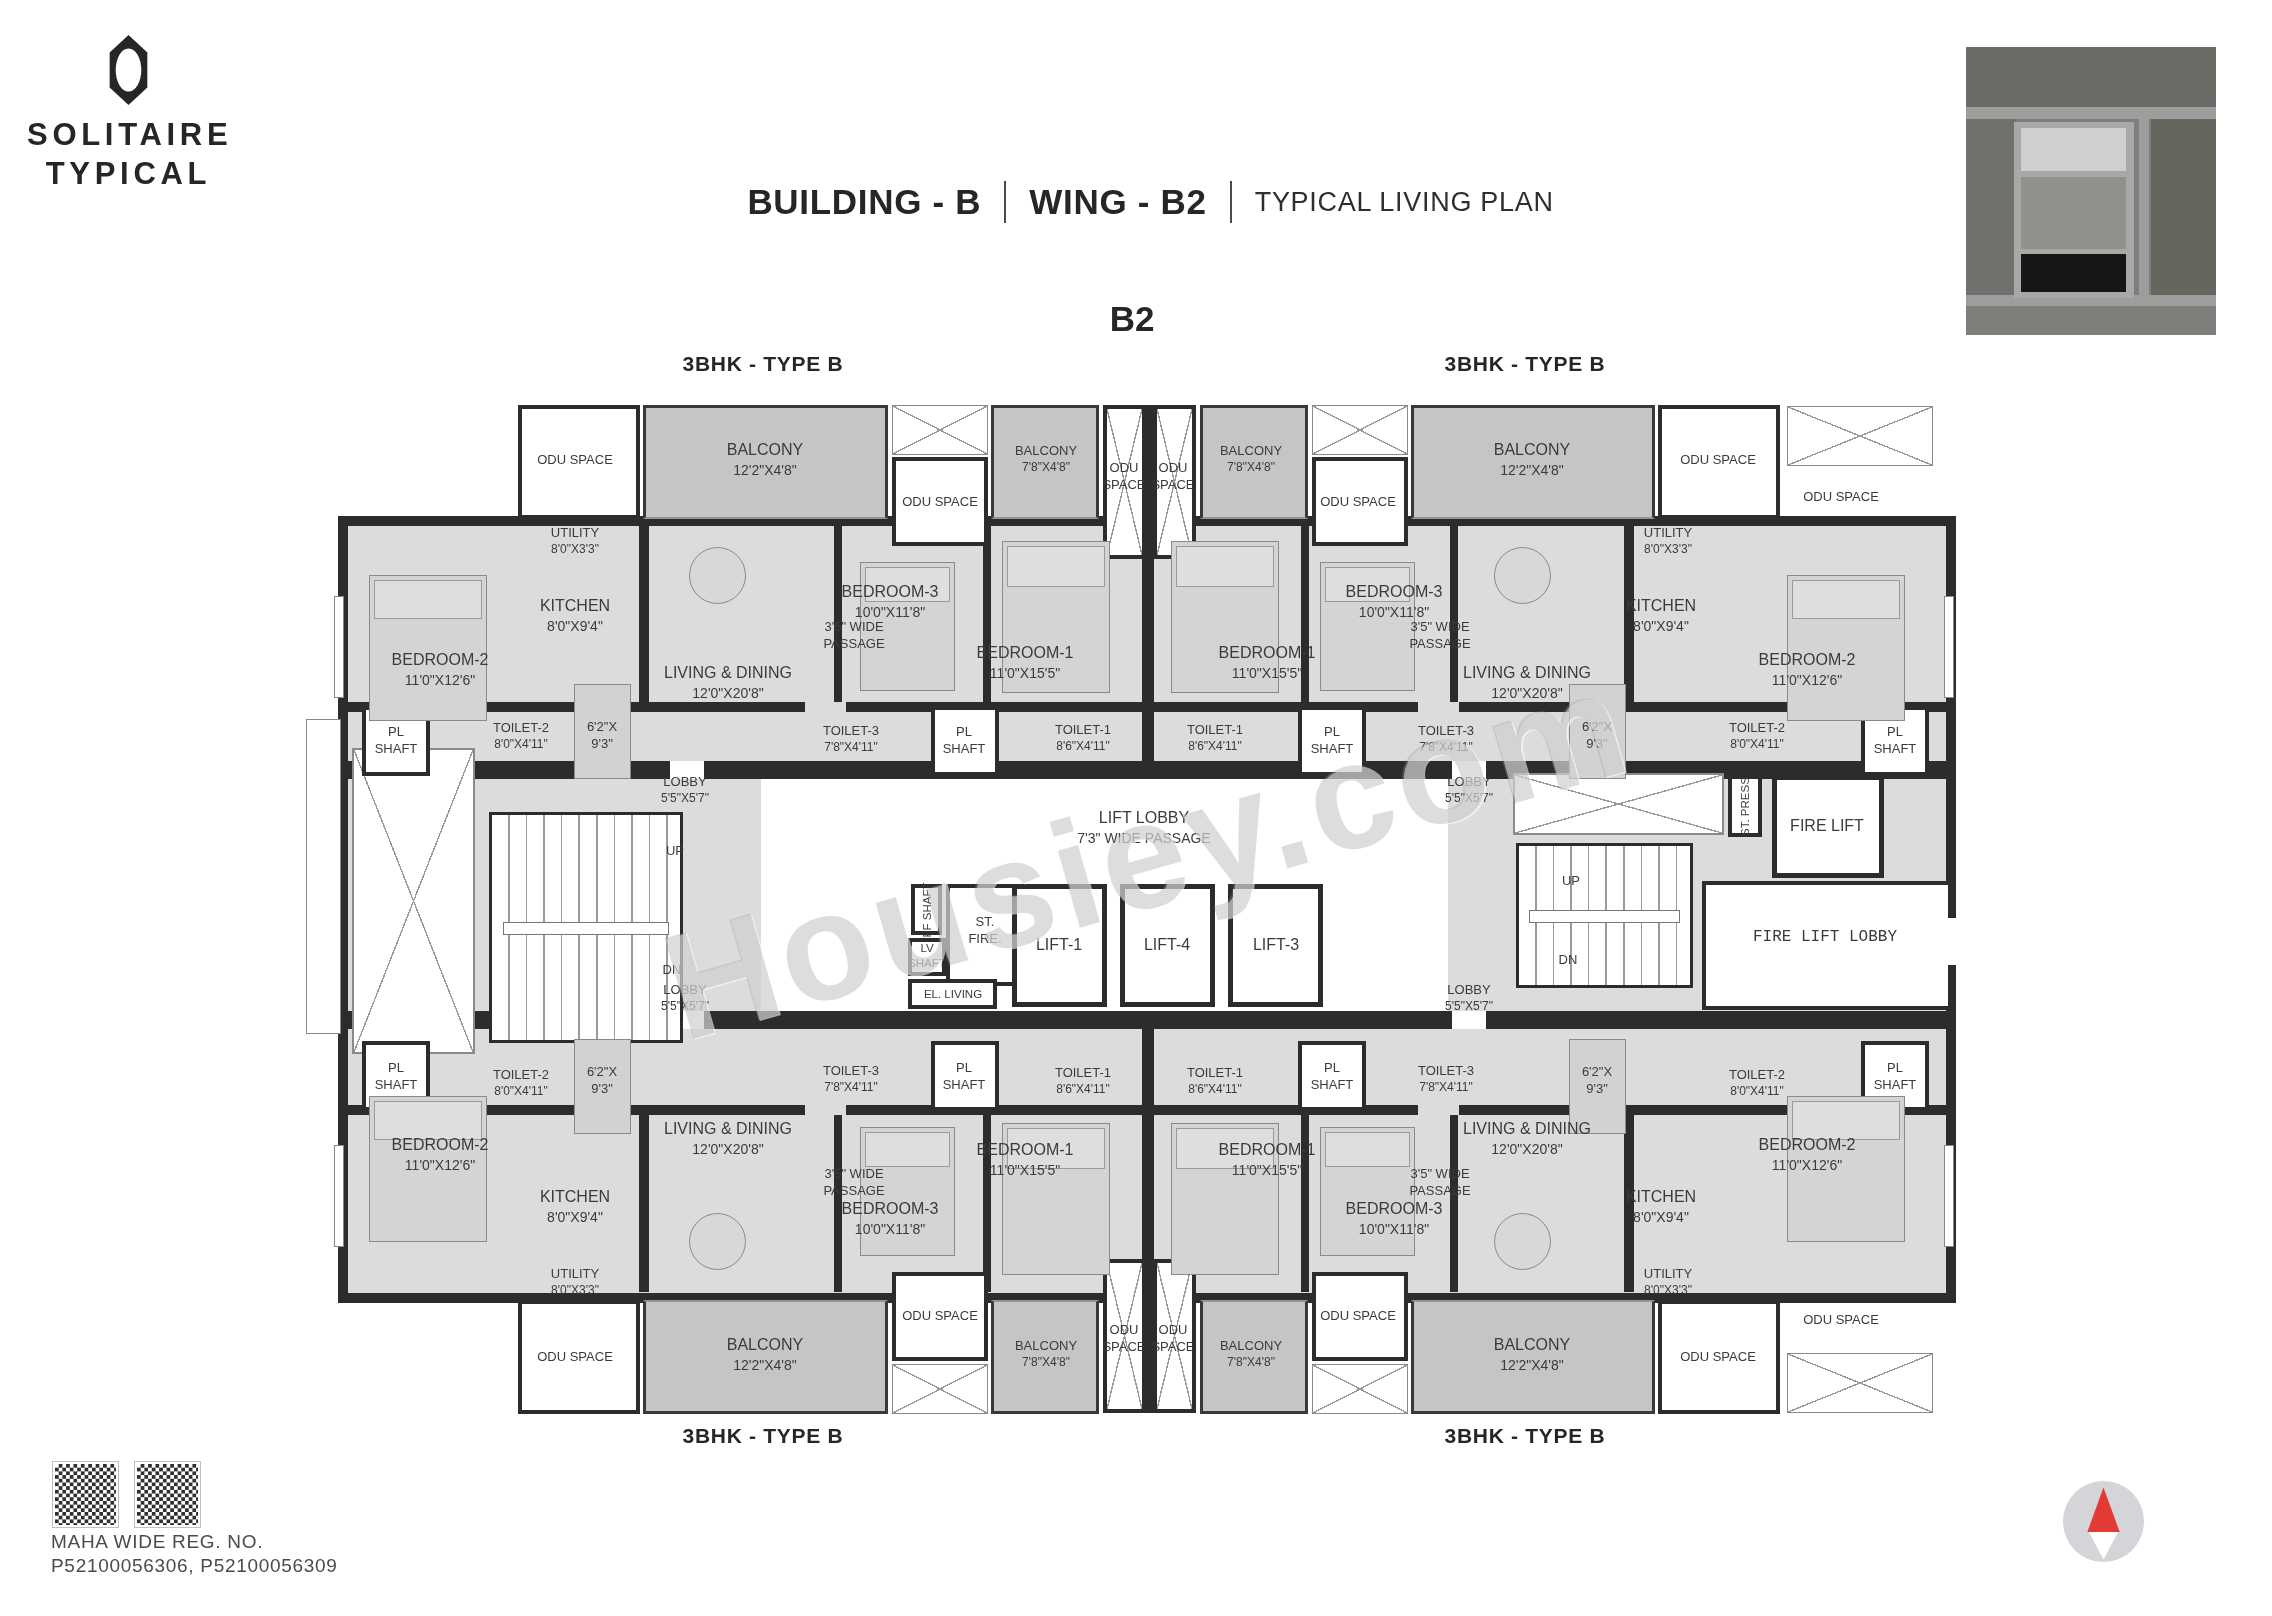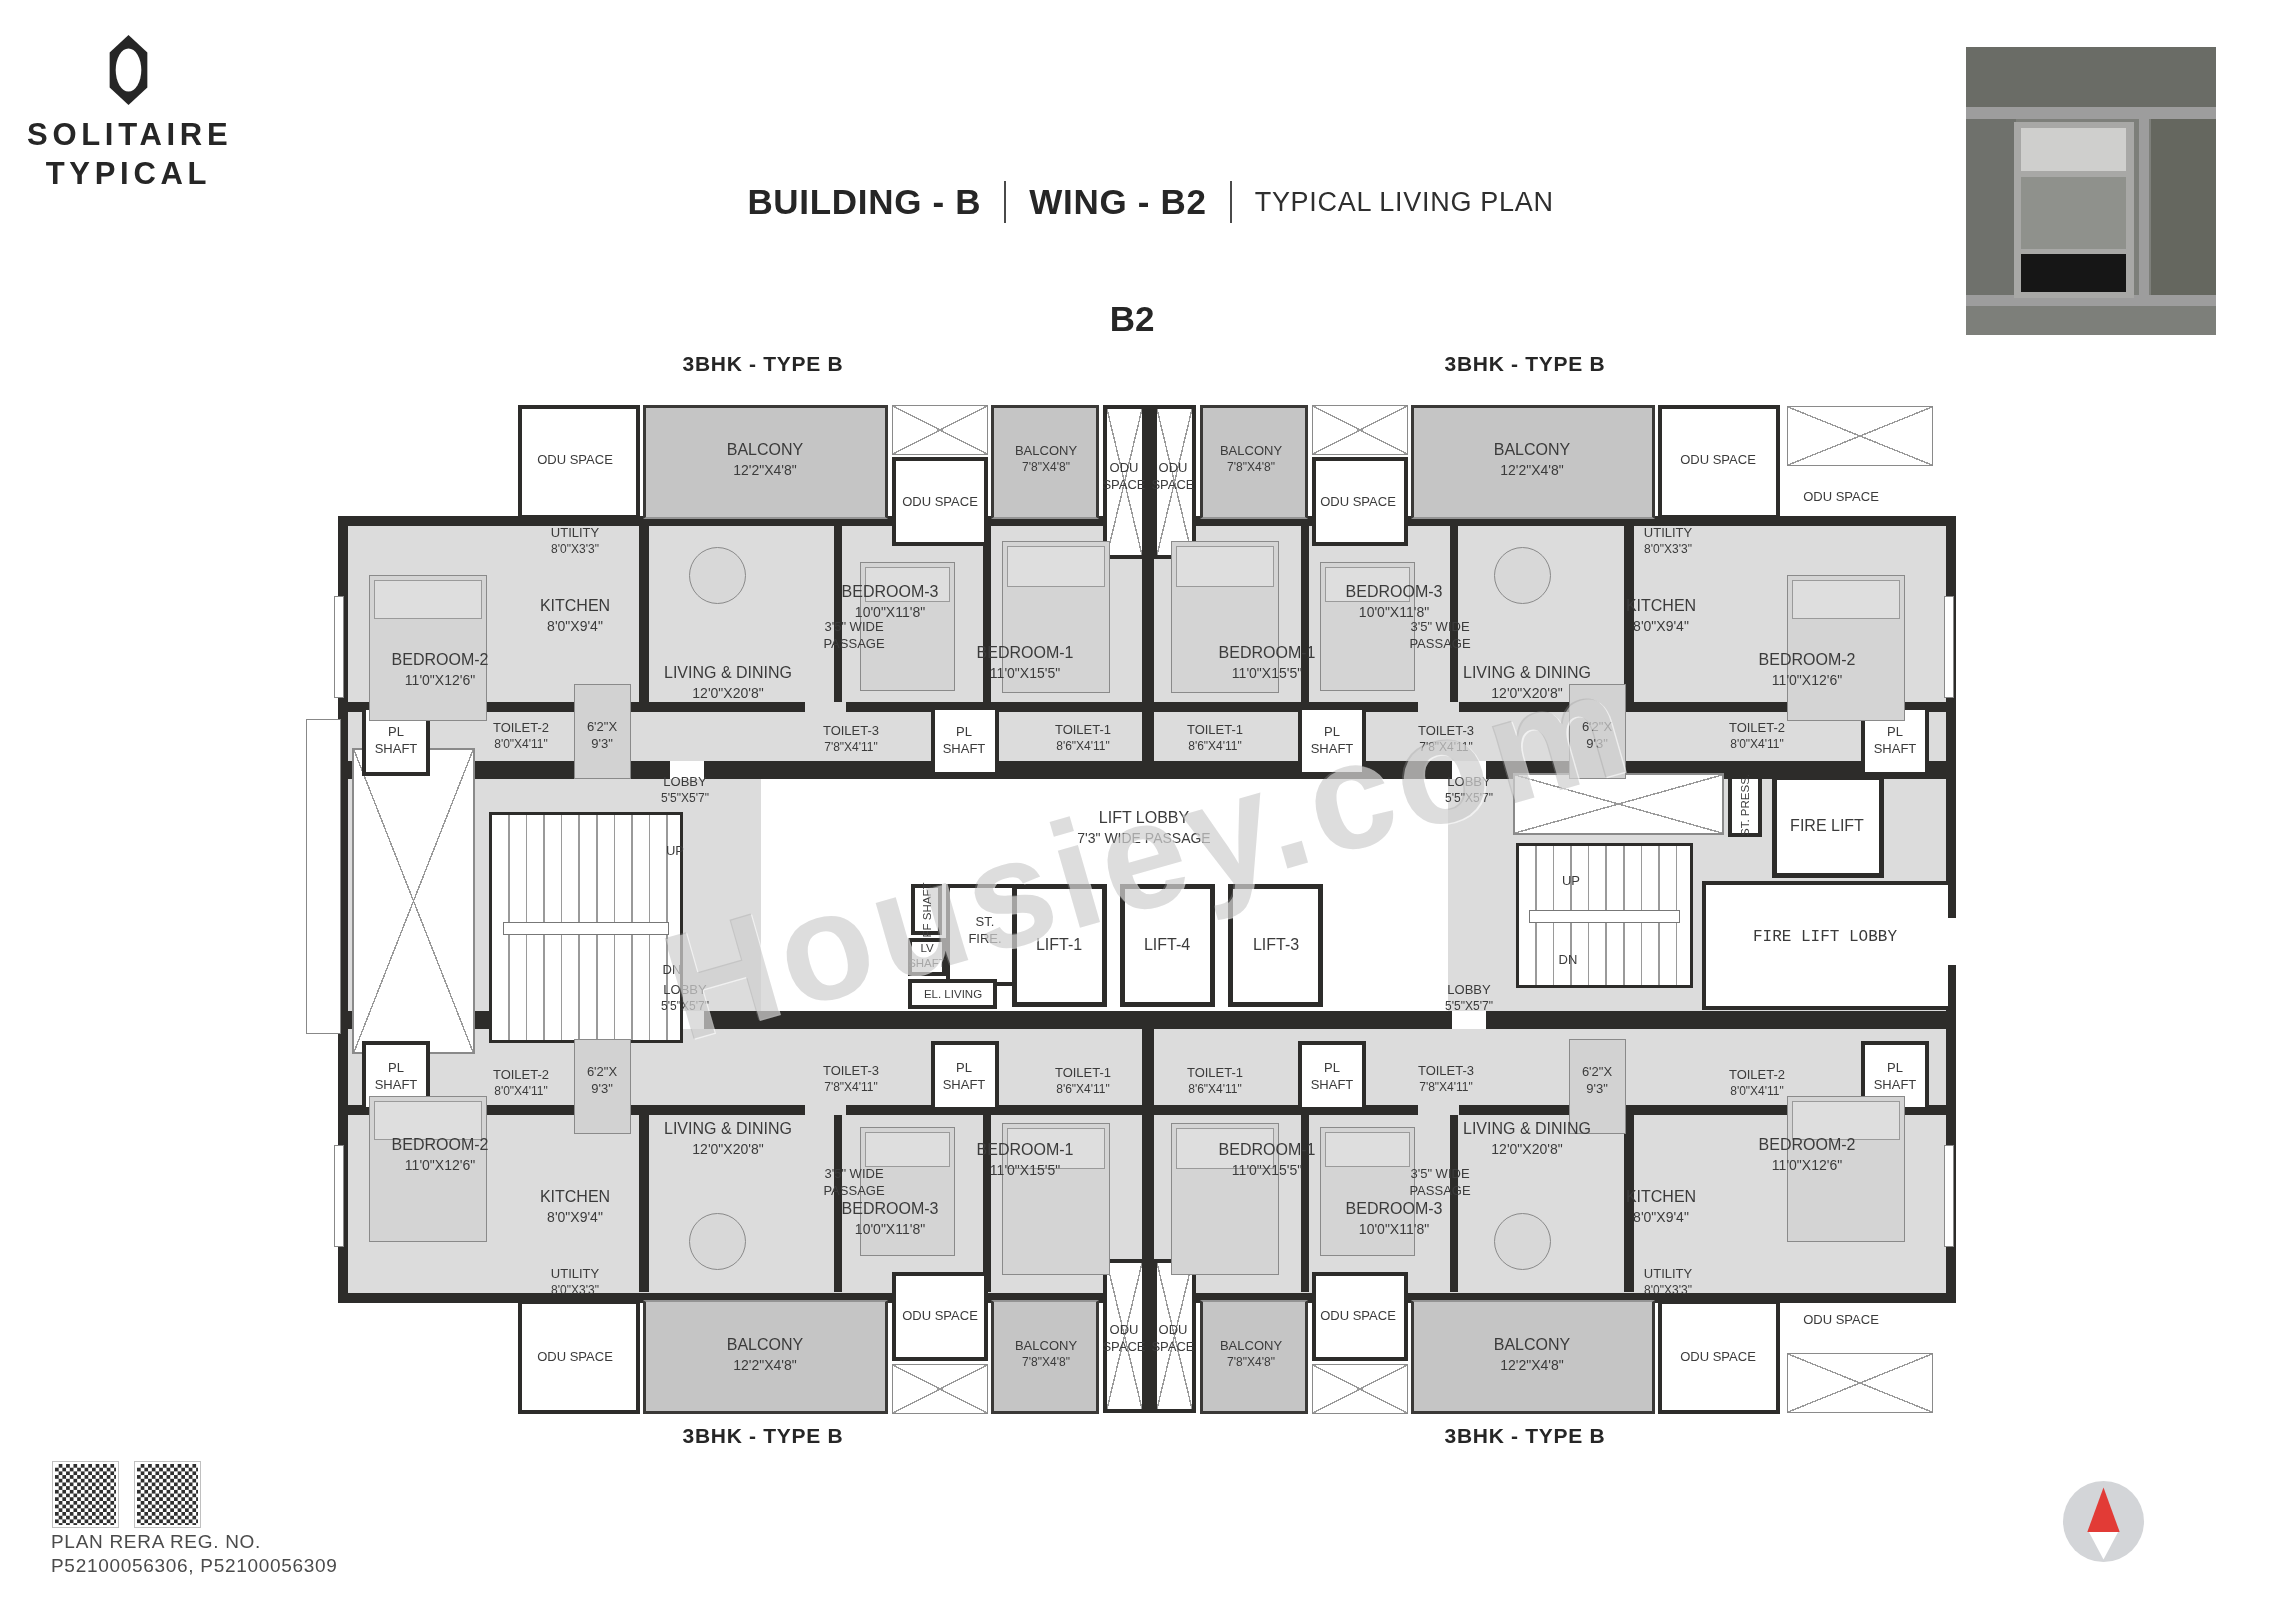--- a/index.html
+++ b/index.html
@@ -326,20 +326,20 @@
   <div class="lbl" style="left:1532px;top:1354px;"><span>BALCONY</span><span class="dim">12'2"X4'8"</span></div>
   <div class="lbl sm" style="left:1718px;top:1357px;">ODU SPACE</div>
   <div class="lbl sm" style="left:1841px;top:1320px;">ODU SPACE</div>
 
 </div>
 
 <div class="wm">Housiey.com</div>
 
 <div class="qr" style="left:53px;top:1462px;"></div>
 <div class="qr" style="left:135px;top:1462px;"></div>
-<div class="rera1">PLAN RERA REG. NO.</div>
+<div class="rera1">MAHA WIDE REG. NO.</div>
 <div class="rera2">P52100056306, P52100056309</div>
 
 <div class="compass">
   <div class="cred"></div>
   <div class="cwhite"></div>
 </div>
 
 
 </body></html>

